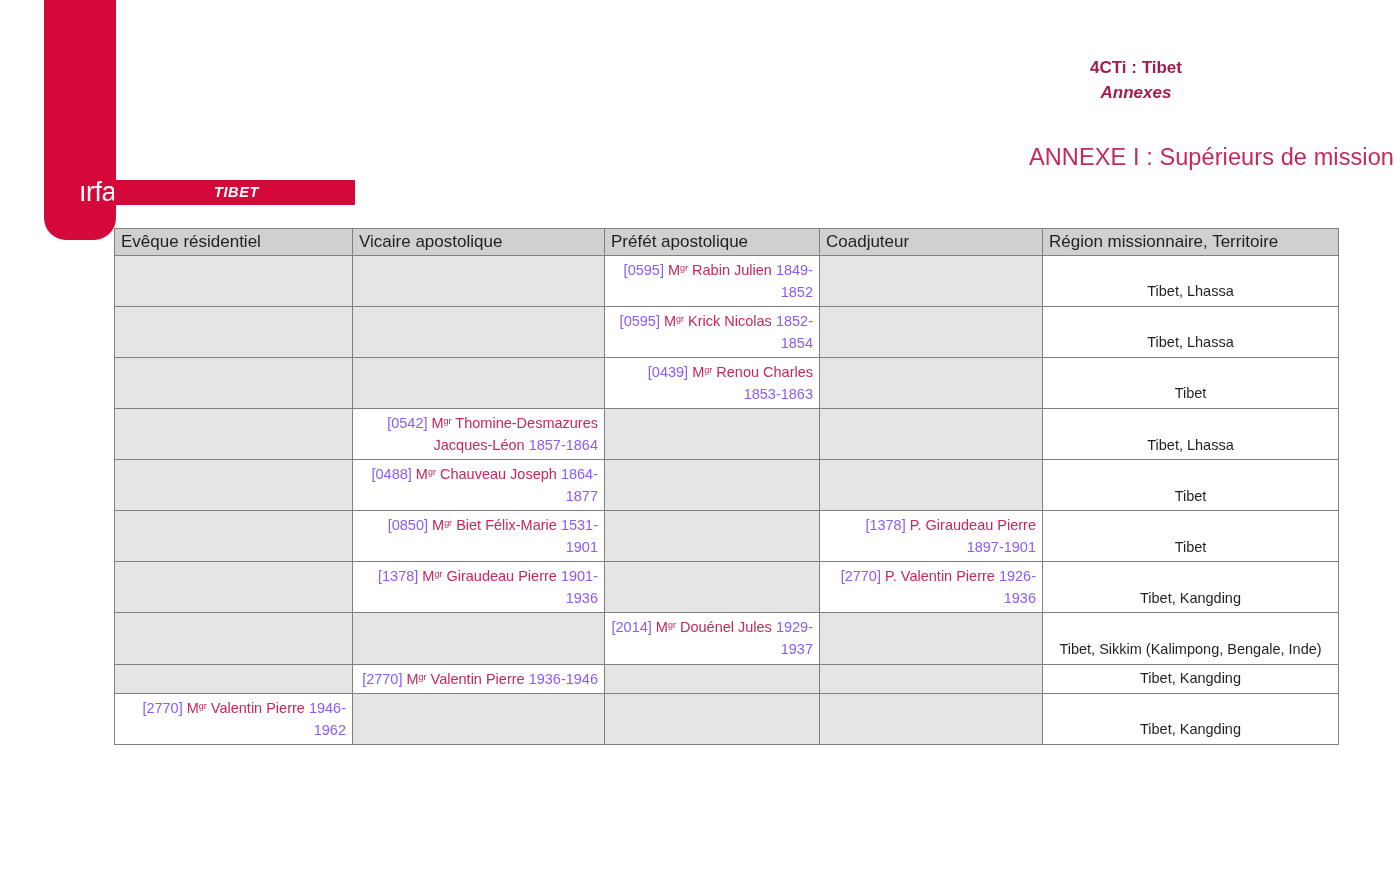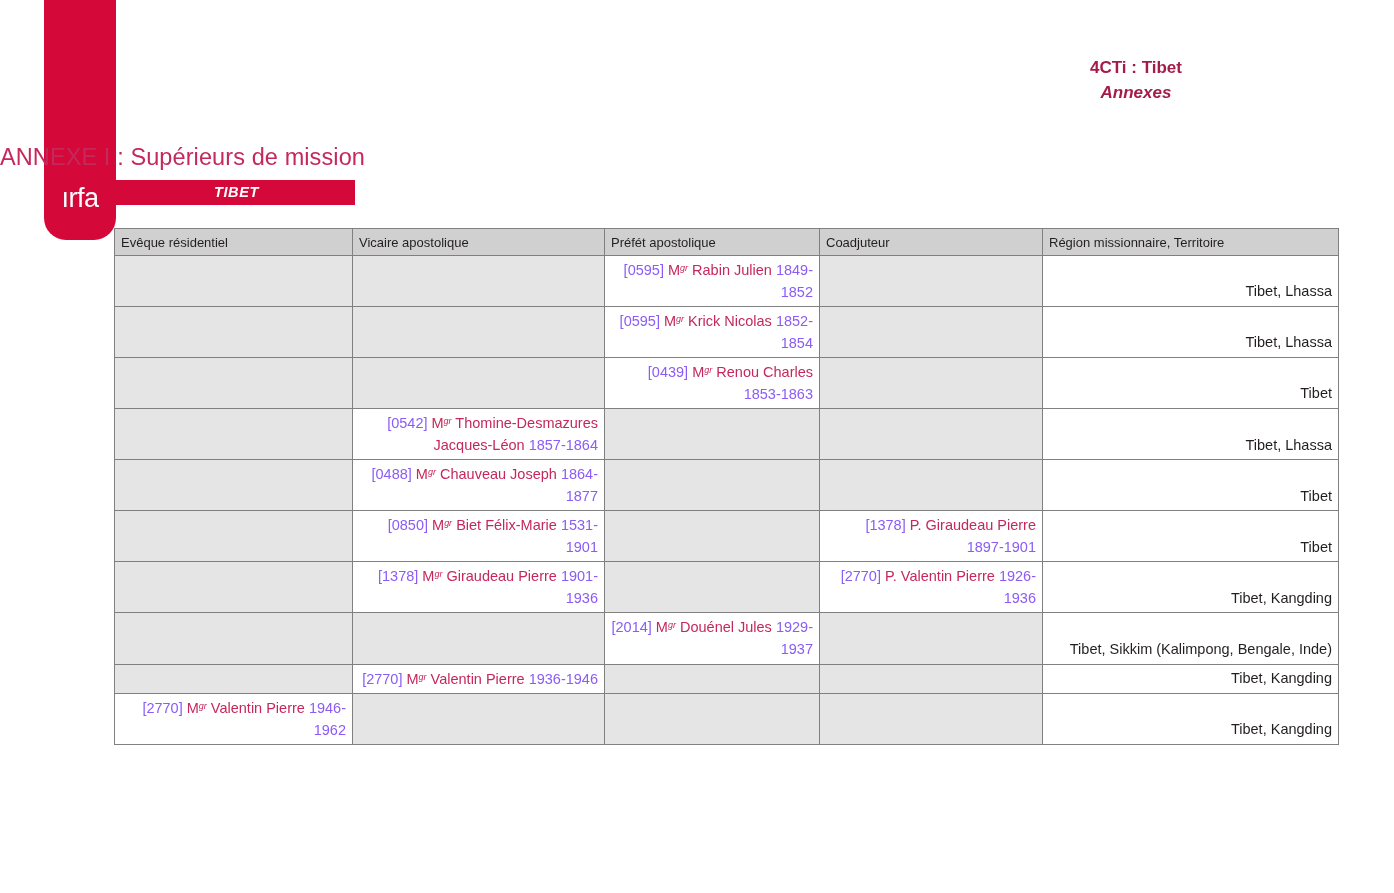--- a/index.html
+++ b/index.html
@@ -24,28 +24,28 @@
     top: 0;
     width: 72px;
     height: 240px;
     background: #d5083a;
     border-bottom-left-radius: 22px;
     border-bottom-right-radius: 22px;
   }
   #brand-logo {
     position: absolute;
     left: 44px;
-    top: 181px;
+    top: 175px;
     width: 72px;
     height: 34px;
     color: #ffffff;
     font-size: 27px;
     font-weight: 400;
     letter-spacing: -0.5px;
-    text-align: center;
+    text-align: right;
     line-height: 34px;
   }
 
   
   #tibet-banner {
     position: absolute;
     left: 114px;
     top: 180px;
     width: 241px;
     height: 25px;
@@ -75,25 +75,26 @@
   #doc-meta .meta-sub {
     font-style: italic;
   }
 
   
   #page-title {
     position: absolute;
     left: 0;
     right: 0;
     top: 128px;
-    text-align: left;
+    text-align: right;
     color: #c5285a;
     font-size: 23.5px;
     font-weight: 400;
     letter-spacing: 0.1px;
+    padding-left: 7px;
   }
 
   
   #annex-table {
     position: absolute;
     left: 114px;
     top: 228px;
     width: 1224px;
     border-collapse: collapse;
     table-layout: fixed;
@@ -107,46 +108,45 @@
     box-sizing: border-box;
   }
   #annex-table thead th {
     background: #d0d0d0;
     font-weight: 400;
     text-align: left;
     vertical-align: middle;
     height: 27px;
     padding-top: 2px;
     padding-bottom: 2px;
-    font-size: 13px;
+    font-size: 17px;
     color: #231f20;
   }
   #annex-table td {
     background: #e5e5e5;
   }
   #annex-table td.filled {
     background: #ffffff;
   }
   #annex-table td.person {
     text-align: right;
     line-height: 1.52;
   }
   #annex-table td.region {
-    text-align: right;
+    text-align: center;
     line-height: 1.5;
     margin-top: 40px;
   }
   .name {
     color: #c5285a;
   }
   .name sup {
     font-size: 0.62em;
     vertical-align: 0.42em;
     line-height: 0;
-    font-style: italic;
   }
   .code, .years {
     color: #8b5cf6;
   }
 
   
   col.c-eveque   { width: 238px; }
   col.c-vicaire  { width: 252px; }
   col.c-prefet   { width: 215px; }
   col.c-coadj    { width: 223px; }

